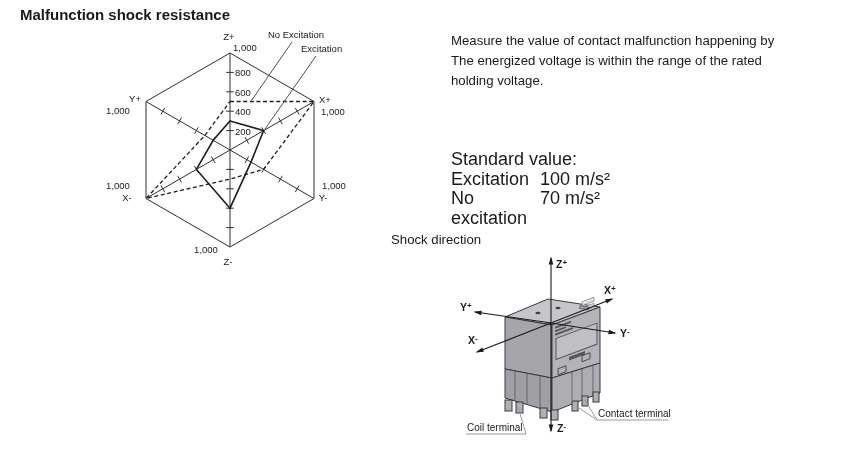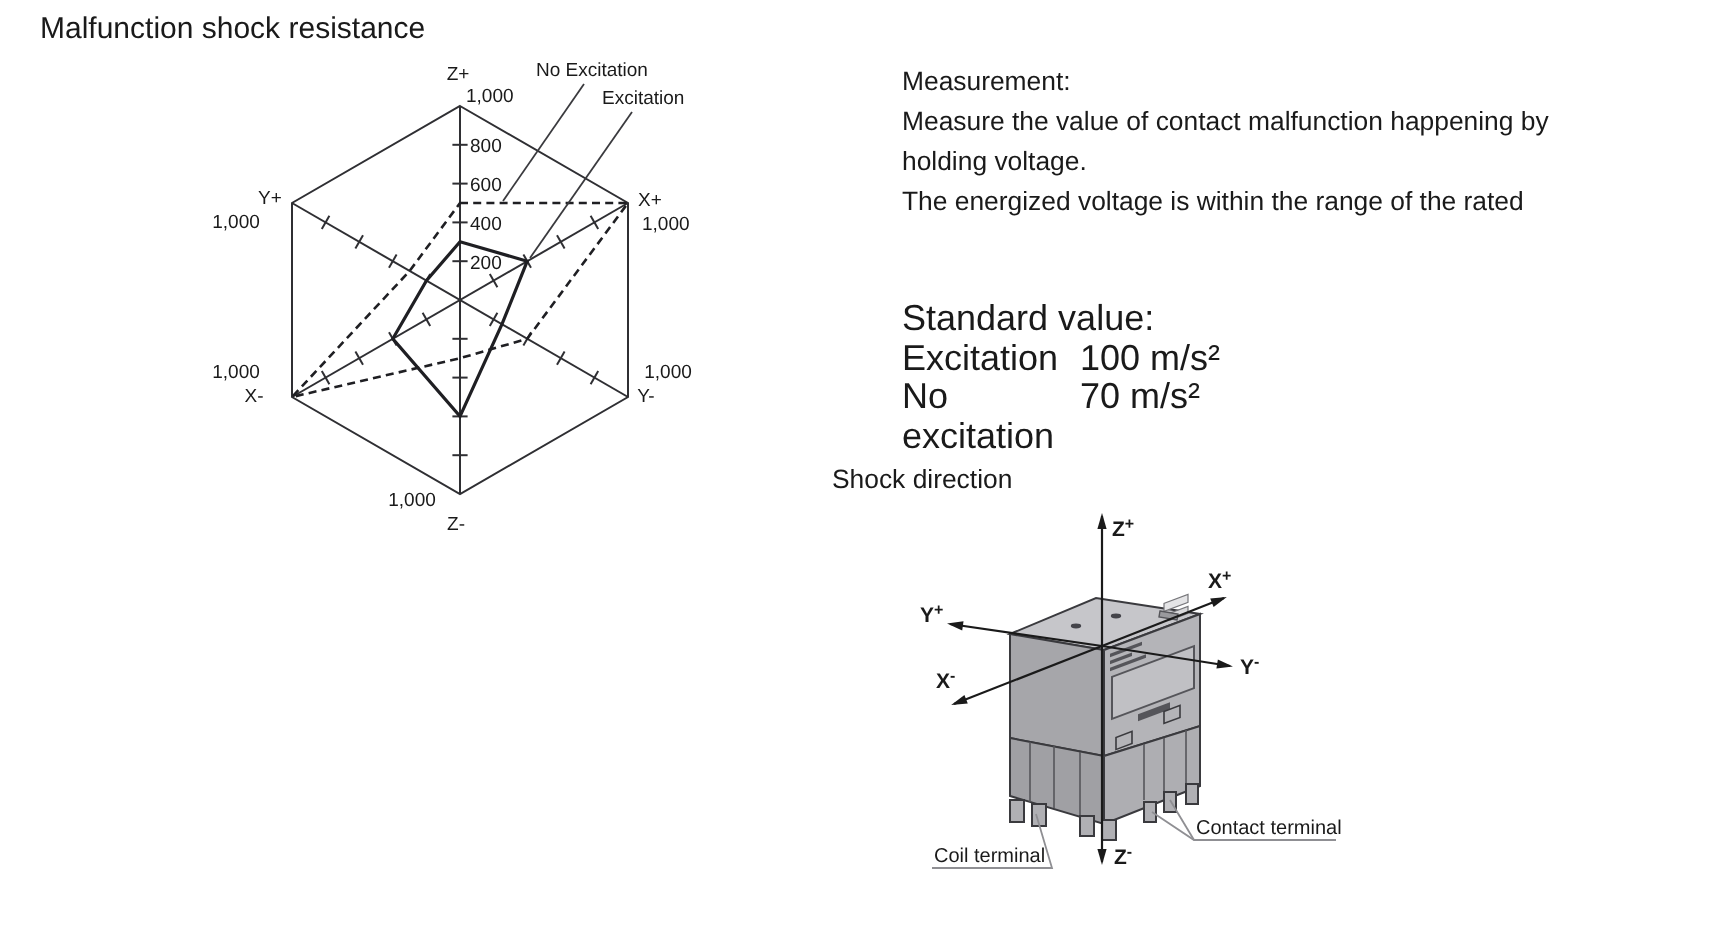--- a/index.html
+++ b/index.html
@@ -1,22 +1,22 @@
 <!DOCTYPE html>
 <html><head>
 <meta charset="utf-8">
 <style>
   html,body{margin:0;padding:0;}
   body{width:858px;height:464px;background:#ffffff;font-family:"Liberation Sans",sans-serif;color:#1a1a1a;position:relative;overflow:hidden;}
-  .title{position:absolute;left:20px;top:6px;font-size:15px;font-weight:normal;}
+  .title{position:absolute;left:20px;top:6px;font-size:15px;font-weight:bold;}
   .rtext{position:absolute;left:451px;top:31px;font-size:13.2px;line-height:20px;}
   .std{position:absolute;left:451px;top:150px;font-size:18px;line-height:19.5px;}
   .std .row{display:flex;}
   .std .row .lab{width:89px;}
-  .shock-heading{position:absolute;left:391px;top:232px;font-size:13.2px;margin-left:25px;}
+  .shock-heading{position:absolute;left:391px;top:232px;font-size:13.2px;}
   svg{position:absolute;overflow:visible;}
   svg text{font-family:"Liberation Sans",sans-serif;fill:#1a1a1a;}
   .chart-line{stroke:#2f2f33;stroke-width:1;fill:none;}
   .tick{stroke:#2f2f33;stroke-width:1;}
   .series-solid{fill:none;stroke:#1f1f23;stroke-width:1.6;}
   .series-dashed{fill:none;stroke:#1f1f23;stroke-width:1.3;stroke-dasharray:4,2.6;}
   .lbl{font-size:9.5px;}
   .pointer{stroke:#3a3a3e;stroke-width:0.9;}
   .box-edge{stroke:#3a3a3e;stroke-width:1;}
   .skirt-line{stroke:#55555a;stroke-width:0.8;}
@@ -89,24 +89,23 @@
   <text class="lbl" x="135" y="90">400</text>
   <text class="lbl" x="135" y="109.5">200</text>
 
   <text class="lbl" x="168" y="13">No Excitation</text>
   <line class="pointer" x1="192" y1="17" x2="151.5" y2="75.5"></line>
   <text class="lbl" x="201" y="27">Excitation</text>
   <line class="pointer" x1="216" y1="31" x2="165" y2="104"></line>
 </svg>
 
 <div class="rtext">
-  <div>Measurement:</div>
   <div>Measure the value of contact malfunction happening by</div>
+  <div>The energized voltage is within the range of the rated</div>
   <div>holding voltage.</div>
-  <div>The energized voltage is within the range of the rated</div>
 </div>
 
 <div class="std">
   <div>Standard value:</div>
   <div class="row">
     <span class="lab">Excitation</span>
     <span>100 m/s²</span>
   </div>
   <div class="row">
     <span class="lab">No excitation</span>

